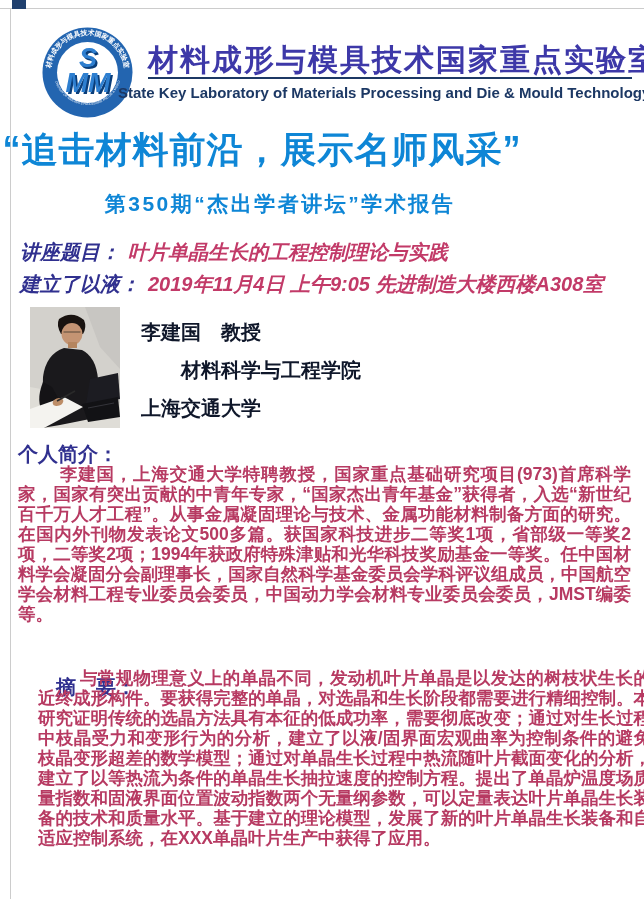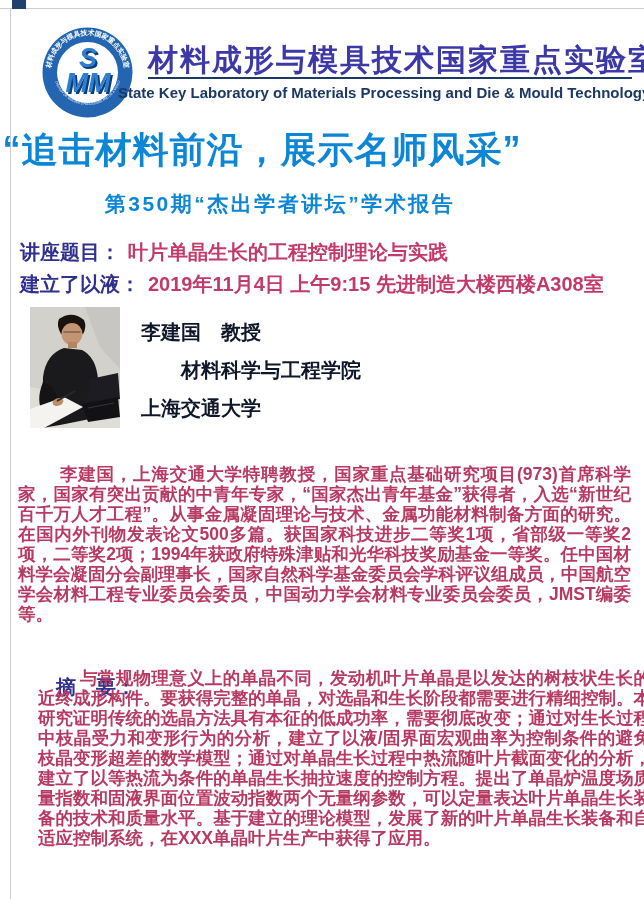--- a/index.html
+++ b/index.html
@@ -17,21 +17,21 @@
             color:#3d38a8;letter-spacing:2px;white-space:nowrap;}
   .header-divider{position:absolute;left:148px;top:77px;width:484px;height:2px;background:#1c3864;}
   .title-en{position:absolute;left:118px;top:84px;width:524px;text-align:center;font-size:15px;
             font-weight:bold;color:#1c3864;white-space:nowrap;}
 
   .quote-title{position:absolute;left:0;top:126px;width:524px;text-align:center;font-size:36px;
                font-weight:bold;color:#0e86d6;letter-spacing:1px;white-space:nowrap;}
   .series-title{position:absolute;left:0;top:190px;width:560px;text-align:center;font-size:21px;
                 font-weight:bold;color:#0e86d6;letter-spacing:2.5px;white-space:nowrap;}
 
-  .info-line{position:absolute;left:20px;font-size:20px;font-weight:bold;white-space:nowrap;}
+  .info-line{position:absolute;left:20px;font-size:20px;font-weight:bold;white-space:nowrap;font-style:italic;}
   .info-line .label{color:#30308f;margin-right:8px;}
   .info-line .value{color:#c23a68;}
   .line1{top:239px;}
   .line2{top:271px;}
 
   .photo{position:absolute;left:30px;top:307px;width:90px;height:121px;}
   .speaker-line{position:absolute;left:141px;font-size:20px;font-weight:bold;color:#0f172a;white-space:nowrap;}
   .sp1{top:319px;}
   .sp2{top:357px;margin-left:40px;}
   .sp3{top:395px;}
@@ -80,21 +80,21 @@
   <div class="header-divider"></div>
   <div class="title-en">State Key Laboratory of Materials Processing and Die &amp; Mould Technology</div>
 
   <div class="quote-title">“追击材料前沿，展示名师风采”</div>
   <div class="series-title">第350期“杰出学者讲坛”学术报告</div>
 
   <div class="info-line line1">
     <span class="label">讲座题目：</span><span class="value">叶片单晶生长的工程控制理论与实践</span>
   </div>
   <div class="info-line line2">
-    <span class="label">建立了以液：</span><span class="value">2019年11月4日 上午9:15 先进制造大楼西楼A308室</span>
+    <span class="label">建立了以液：</span><span class="value">2019年11月4日 上午9:05 先进制造大楼西楼A308室</span>
   </div>
 
   <svg class="photo" viewBox="0 0 90 121" preserveAspectRatio="none" aria-hidden="true">
     <rect x="0" y="0" width="90" height="121" fill="#d3d1cc"></rect>
     <polygon points="55,0 90,0 90,62 70,40" fill="#c8c6c2"></polygon>
     <polygon points="0,80 90,96 90,121 0,121" fill="#dfddd7"></polygon>
     <path d="M29,12 Q42,3 54,13 Q57,20 53,27 L31,27 Q26,18 29,12 Z" fill="#191310"></path>
     <ellipse cx="42" cy="27" rx="10.5" ry="11" fill="#c49473"></ellipse>
     <line x1="33.5" y1="25" x2="50.5" y2="25" stroke="#6a5544" stroke-width="1.2"></line>
     <rect x="38" y="35" width="9" height="6" fill="#b5855f"></rect>
@@ -105,18 +105,19 @@
     <line x1="27" y1="94" x2="45" y2="84" stroke="#2a2a2a" stroke-width="1.6"></line>
     <polygon points="60,72 88,66 90,92 56,97" fill="#1c1c22"></polygon>
     <polygon points="52,97 88,90 90,110 58,115" fill="#121215"></polygon>
     <line x1="58" y1="101" x2="84" y2="96" stroke="#34343a" stroke-width="1"></line>
   </svg>
 
   <div class="speaker-line sp1">李建国　教授</div>
   <div class="speaker-line sp2">材料科学与工程学院</div>
   <div class="speaker-line sp3">上海交通大学</div>
 
+  <div class="section-heading bio-heading">个人简介：</div>
   <p class="body-text bio-body">李建国，上海交通大学特聘教授，国家重点基础研究项目(973)首席科学家，国家有突出贡献的中青年专家，“国家杰出青年基金”获得者，入选“新世纪百千万人才工程”。从事金属凝固理论与技术、金属功能材料制备方面的研究。在国内外刊物发表论文500多篇。获国家科技进步二等奖1项，省部级一等奖2项，二等奖2项；1994年获政府特殊津贴和光华科技奖励基金一等奖。任中国材料学会凝固分会副理事长，国家自然科学基金委员会学科评议组成员，中国航空学会材料工程专业委员会委员，中国动力学会材料专业委员会委员，JMST编委等。</p>
 
   <div class="section-heading abs-heading">摘　要：</div>
   <p class="body-text abs-body">与常规物理意义上的单晶不同，发动机叶片单晶是以发达的树枝状生长的近终成形构件。要获得完整的单晶，对选晶和生长阶段都需要进行精细控制。本研究证明传统的选晶方法具有本征的低成功率，需要彻底改变；通过对生长过程中枝晶受力和变形行为的分析，建立了以液/固界面宏观曲率为控制条件的避免枝晶变形超差的数学模型；通过对单晶生长过程中热流随叶片截面变化的分析，建立了以等热流为条件的单晶生长抽拉速度的控制方程。提出了单晶炉温度场质量指数和固液界面位置波动指数两个无量纲参数，可以定量表达叶片单晶生长装备的技术和质量水平。基于建立的理论模型，发展了新的叶片单晶生长装备和自适应控制系统，在XXX单晶叶片生产中获得了应用。</p>
 
 </div>
 
 </body></html>

